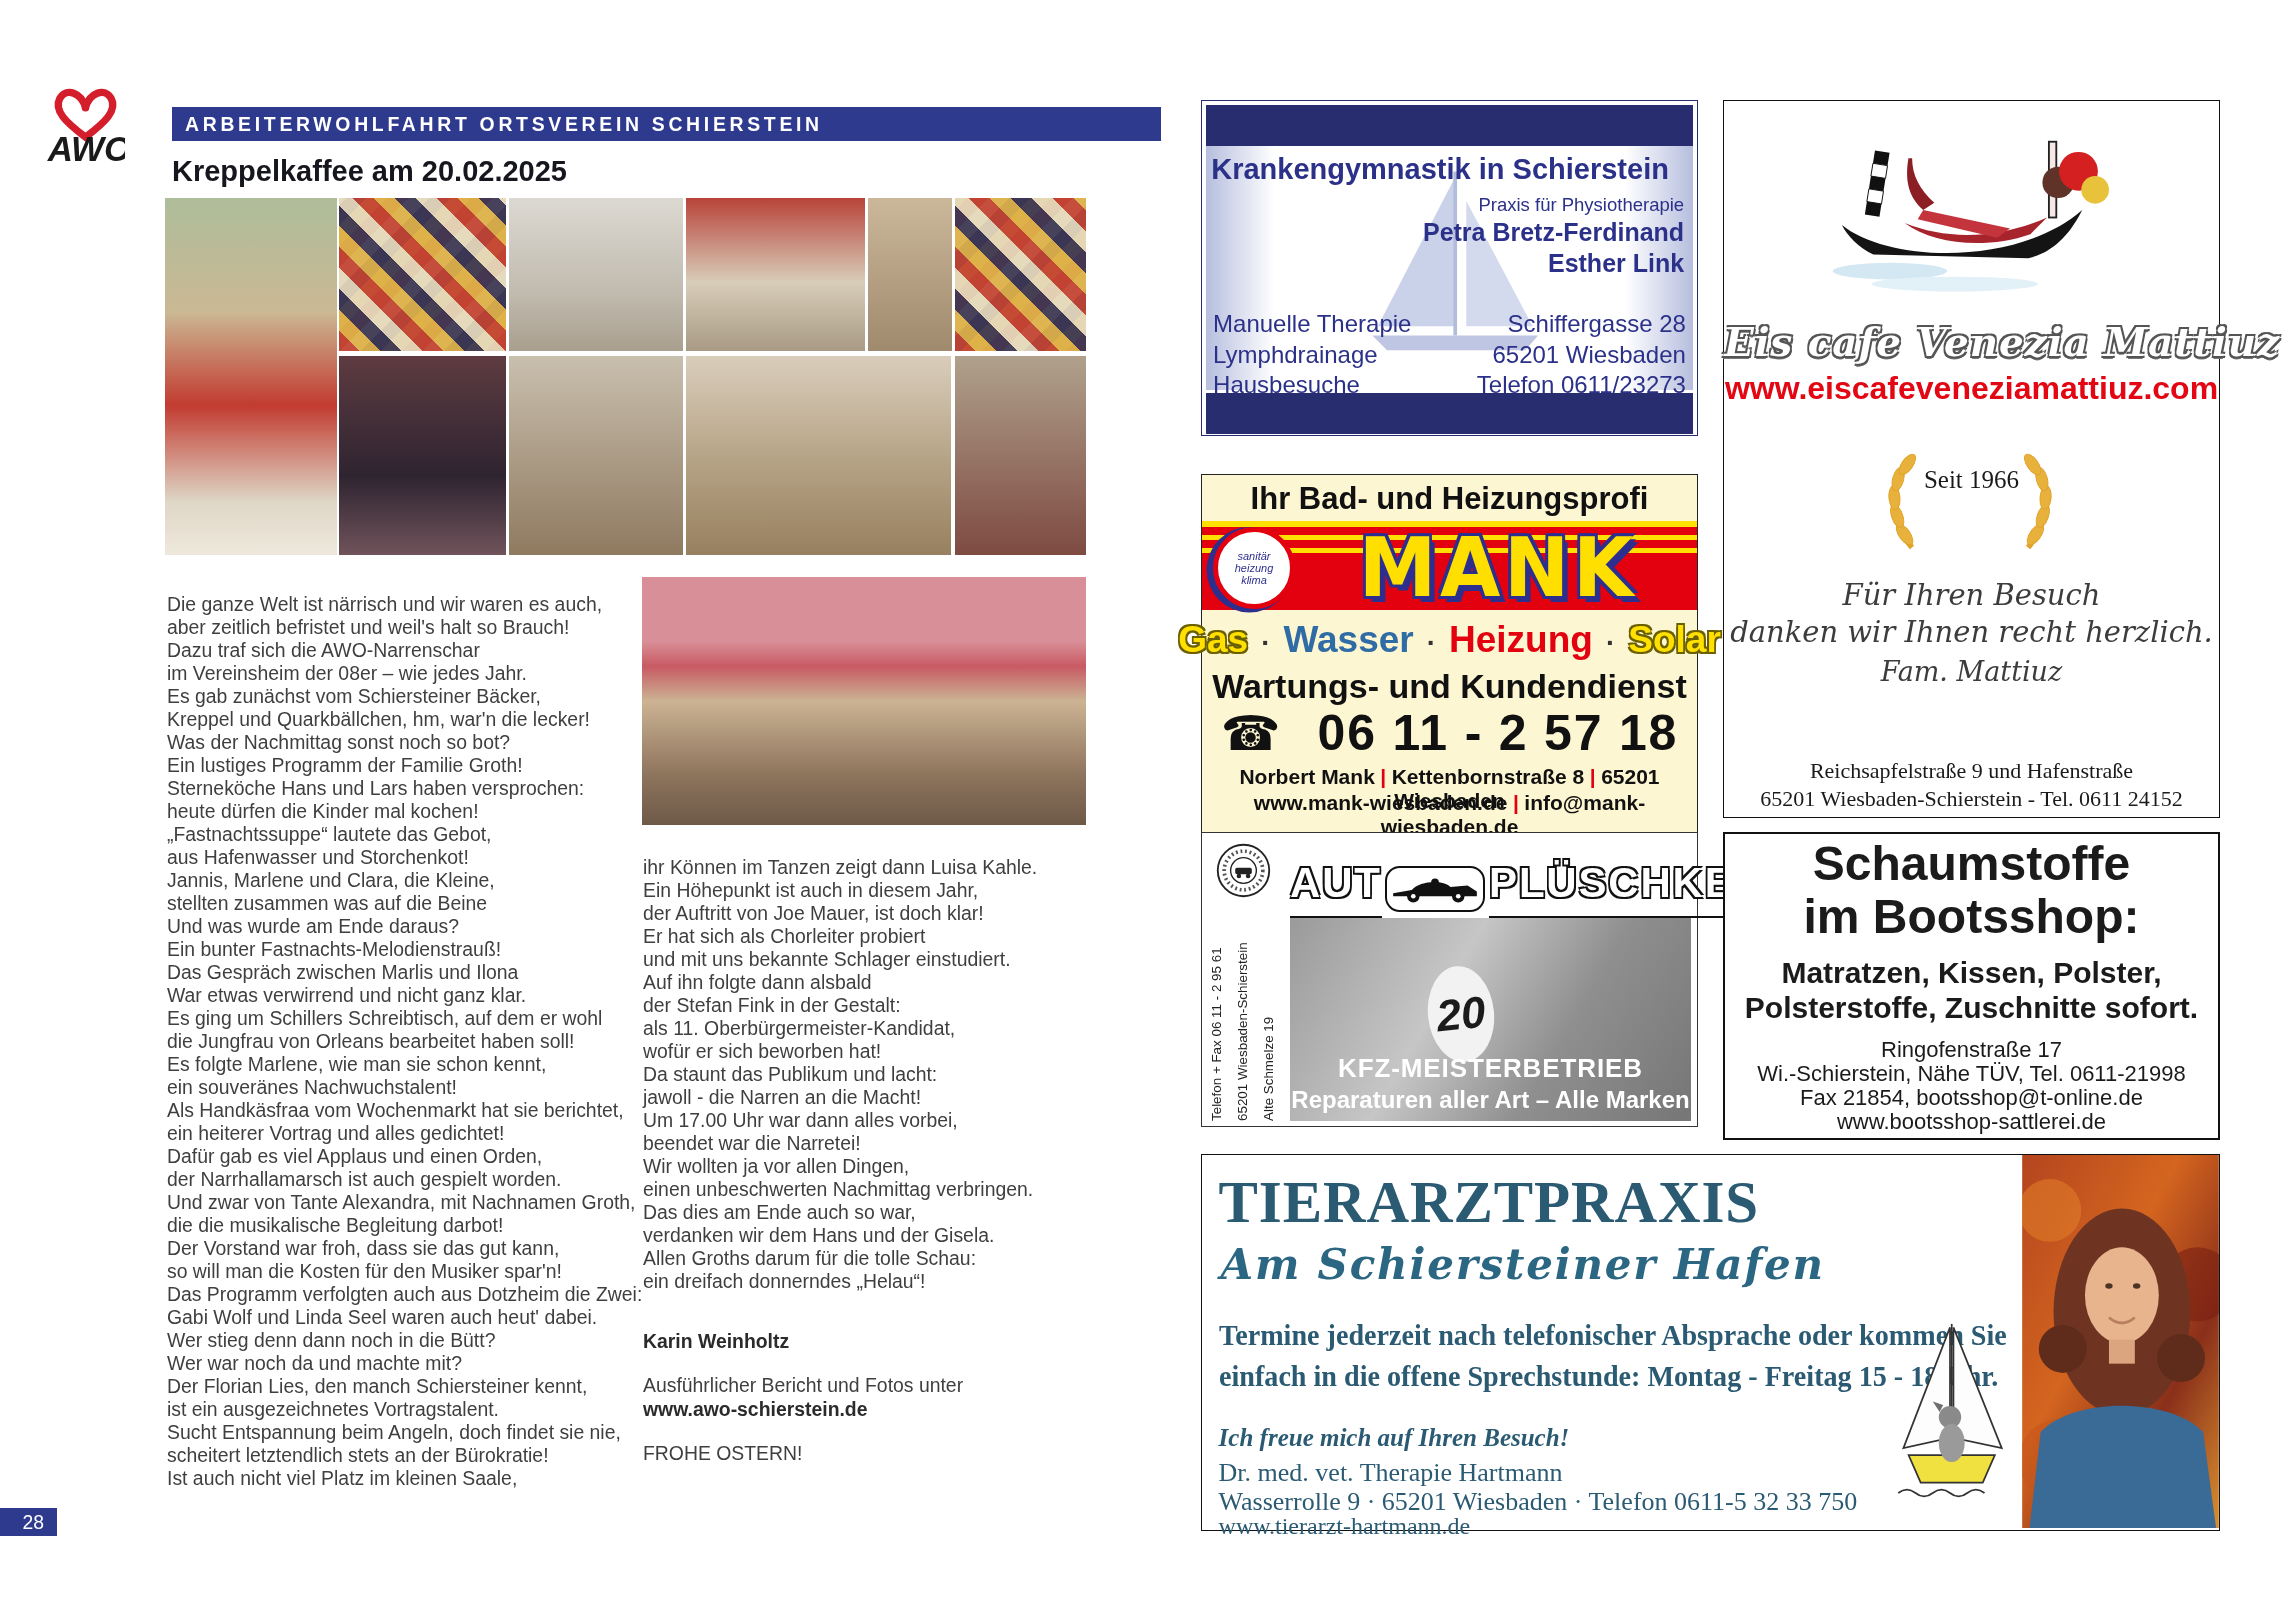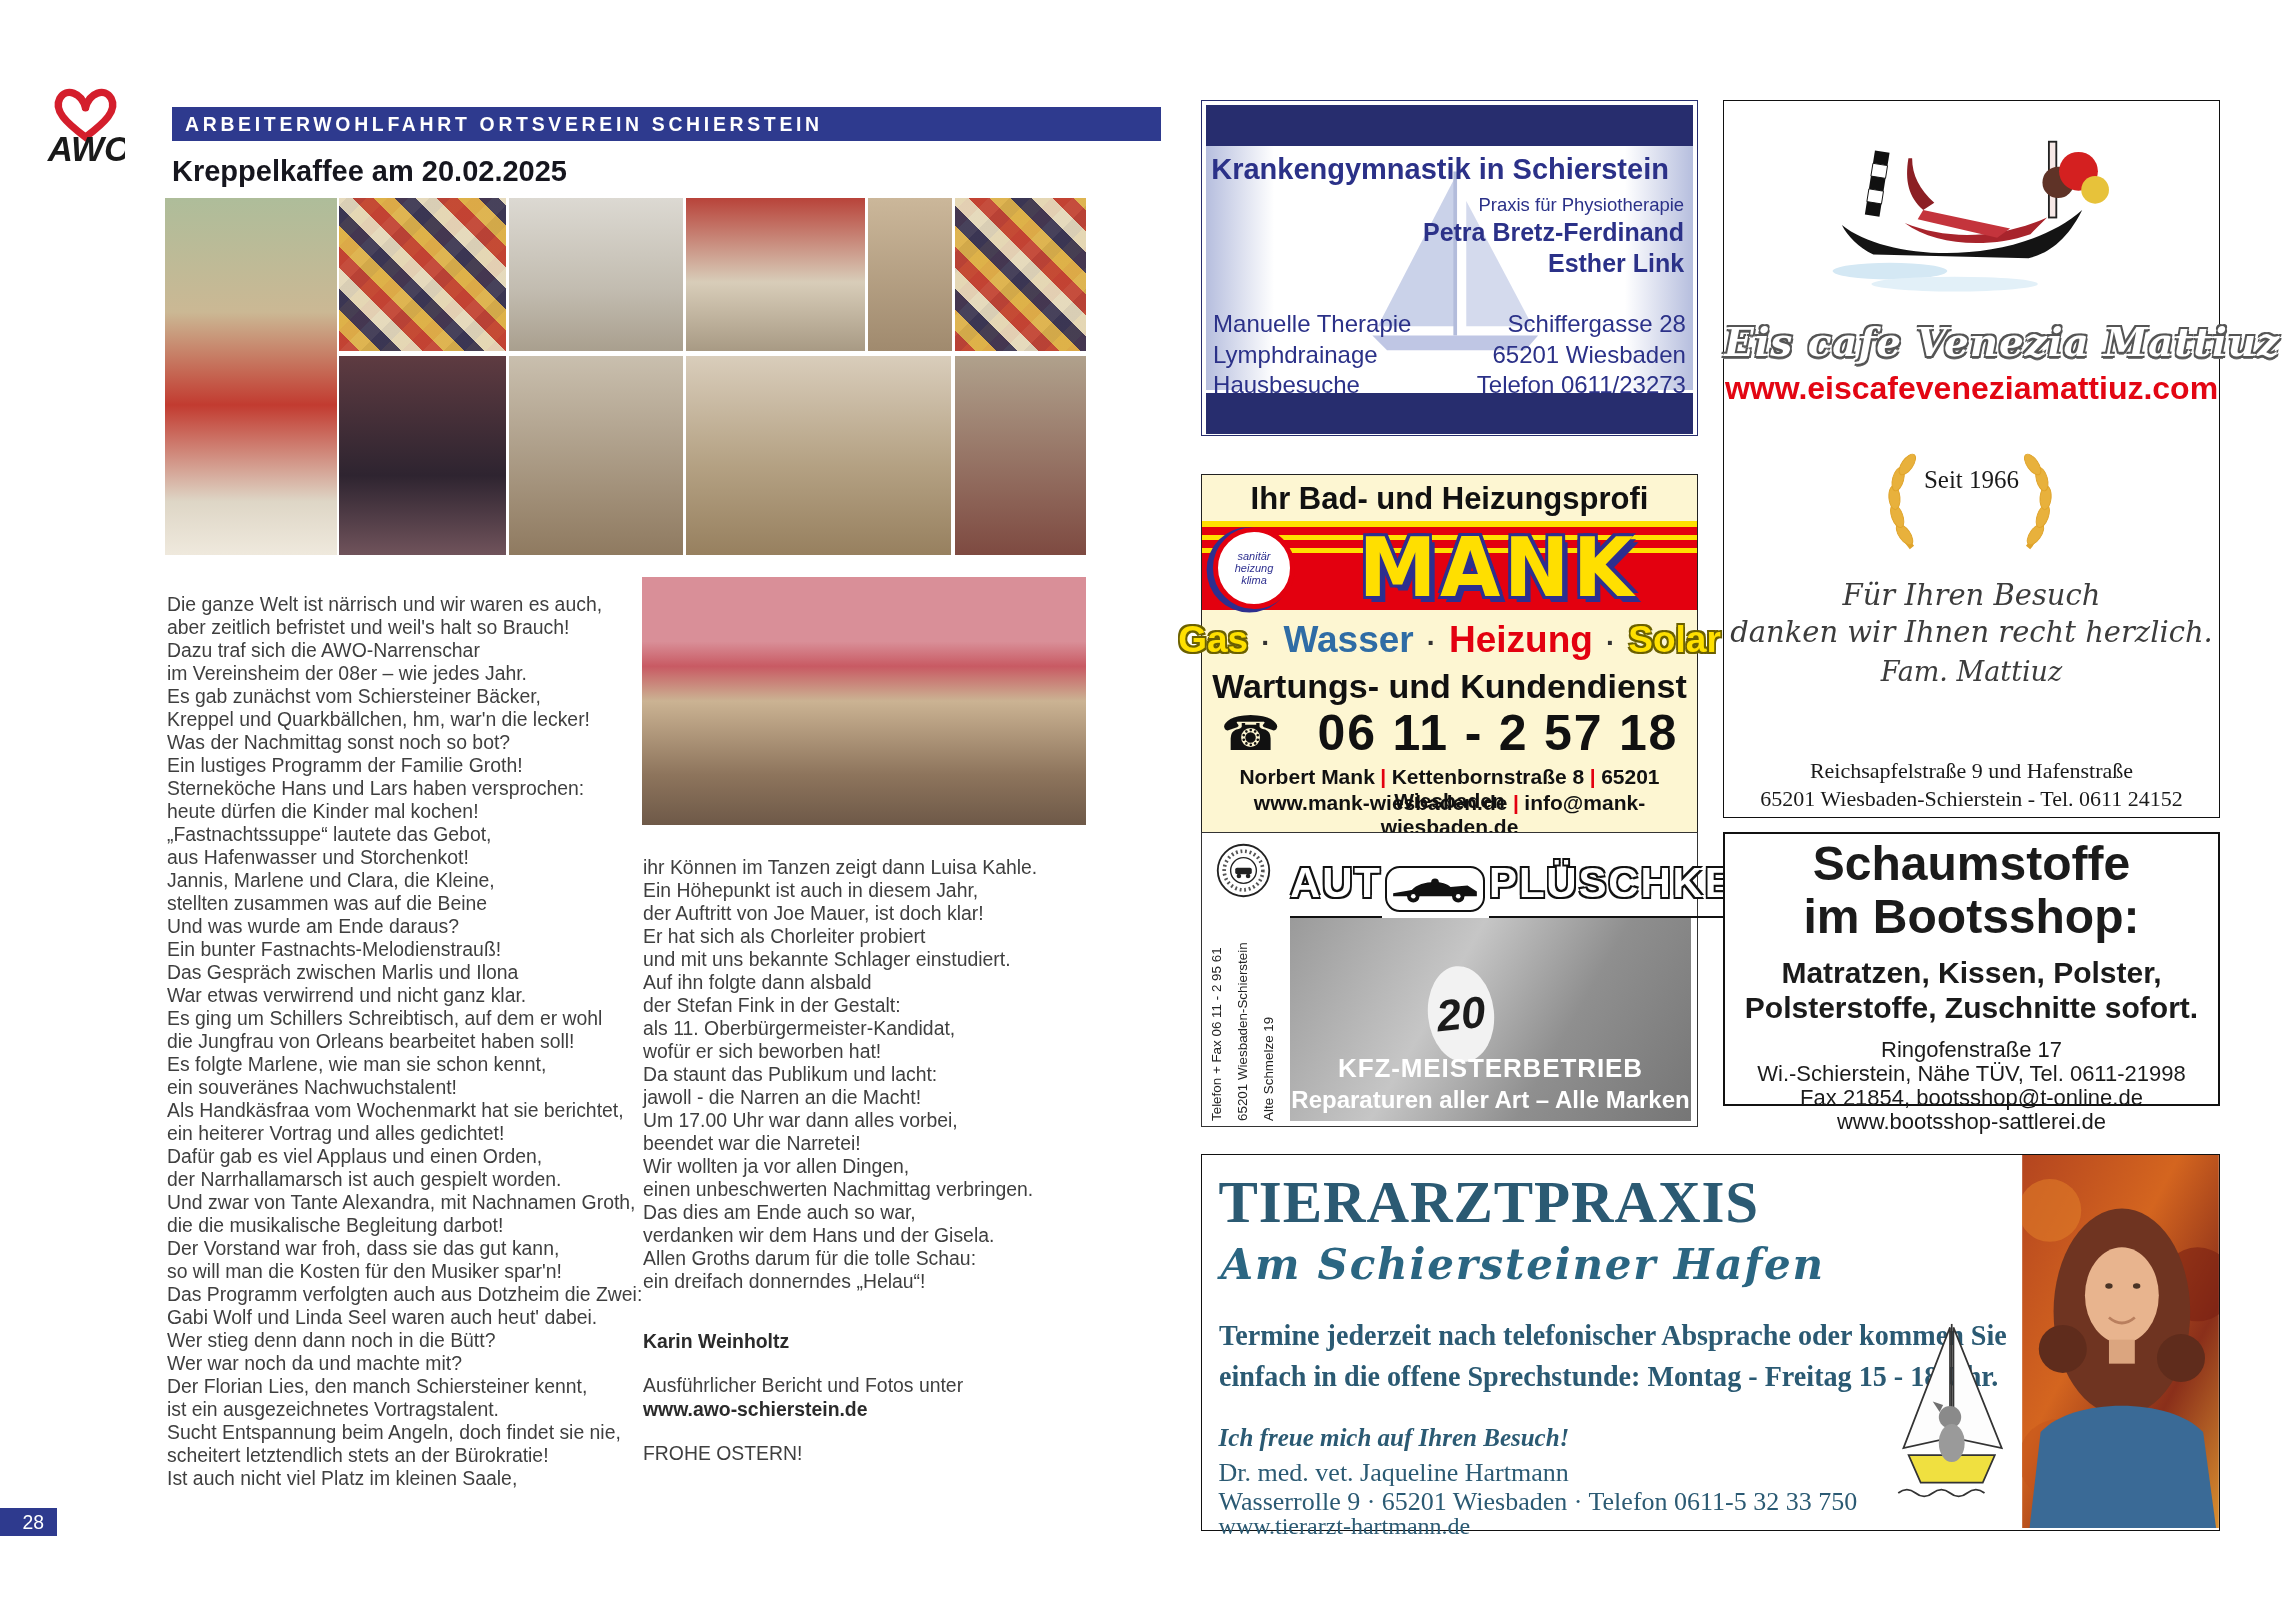--- a/index.html
+++ b/index.html
@@ -121,21 +121,21 @@
      display:flex;align-items:center;justify-content:center;background:#fff;}
   .plue-photo{position:absolute;left:88px;top:85px;width:401px;height:203px;
      background:linear-gradient(120deg,#9a9a9a,#c6c6c6 38%,#8f8f8f 66%,#767676);}
   .oval20{position:absolute;left:138px;top:48px;width:66px;height:96px;border-radius:50%;
      background:#f2f2f2;transform:rotate(-6deg);display:flex;align-items:center;justify-content:center;
      font-size:44px;font-weight:bold;font-style:italic;color:#1b1b1b;}
   .plue-cap1{position:absolute;bottom:37px;width:100%;text-align:center;color:#fff;font-weight:bold;font-size:26px;letter-spacing:0.9px;}
   .plue-cap2{position:absolute;bottom:7.4px;width:100%;text-align:center;color:#fff;font-weight:bold;font-size:24px;}
 
   
-  .boot{left:1723px;top:832px;width:497px;height:274px;border:2.8px solid #111;background:#fff;
+  .boot{left:1723px;top:832px;width:497px;height:308px;border:2.8px solid #111;background:#fff;
         box-sizing:border-box;text-align:center;color:#1b1b1b;}
   .boot-h1{margin-top:3.7px;font-size:48px;font-weight:bold;line-height:52px;}
   .boot-h2{font-size:48px;font-weight:bold;line-height:54px;}
   .boot-s1{margin-top:11px;font-size:30px;font-weight:bold;line-height:35px;}
   .boot-s2{font-size:30px;font-weight:bold;line-height:35px;}
   .boot-lines{margin-top:13px;font-size:22px;}
   .boot-lines .bl{line-height:24px;}
 
   
   .tier{left:1201px;top:1154px;width:1019px;height:377px;border:1.8px solid #111;background:#fff;box-sizing:border-box;}
@@ -398,21 +398,21 @@
         <div class="bl">www.bootsshop-sattlerei.de</div>
       </div>
   </div>
 
   <div class="abs tier">
     <div class="tier-head">TIERARZTPRAXIS</div>
     <div class="tier-script">Am Schiersteiner Hafen</div>
     <div class="tier-b1">Termine jederzeit nach telefonischer Absprache oder kommen Sie</div>
     <div class="tier-b2">einfach in die offene Sprechstunde: Montag - Freitag 15 - 18 Uhr.</div>
     <div class="tier-welcome">Ich freue mich auf Ihren Besuch!</div>
-    <div class="tier-doc">Dr. med. vet. Jaqueline Hartmann</div>
+    <div class="tier-doc">Dr. med. vet. Therapie Hartmann</div>
     <div class="tier-addr">Wasserrolle 9 · 65201 Wiesbaden · Telefon 0611-5 32 33 750</div>
     <div class="tier-web">www.tierarzt-hartmann.de</div>
     <svg class="tier-boat" width="138" height="209" viewBox="0 0 160 230">
       <line x1="82" y1="10" x2="82" y2="155" stroke="#333" stroke-width="2"></line>
       <polygon points="80,14 80,142 26,154" fill="#fdfdfd" stroke="#333" stroke-width="2"></polygon>
       <polygon points="84,14 84,142 140,154" fill="#fdfdfd" stroke="#333" stroke-width="2"></polygon>
       <path d="M32,162 L132,162 L118,194 L46,194 Z" fill="#f0e040" stroke="#333" stroke-width="2"></path>
       <circle cx="80" cy="118" r="13" fill="#8a8a8a"></circle>
       <path d="M68,112 L60,100 L72,104 Z" fill="#6f6f6f"></path>
       <ellipse cx="82" cy="148" rx="15" ry="22" fill="#9a9a9a"></ellipse>

